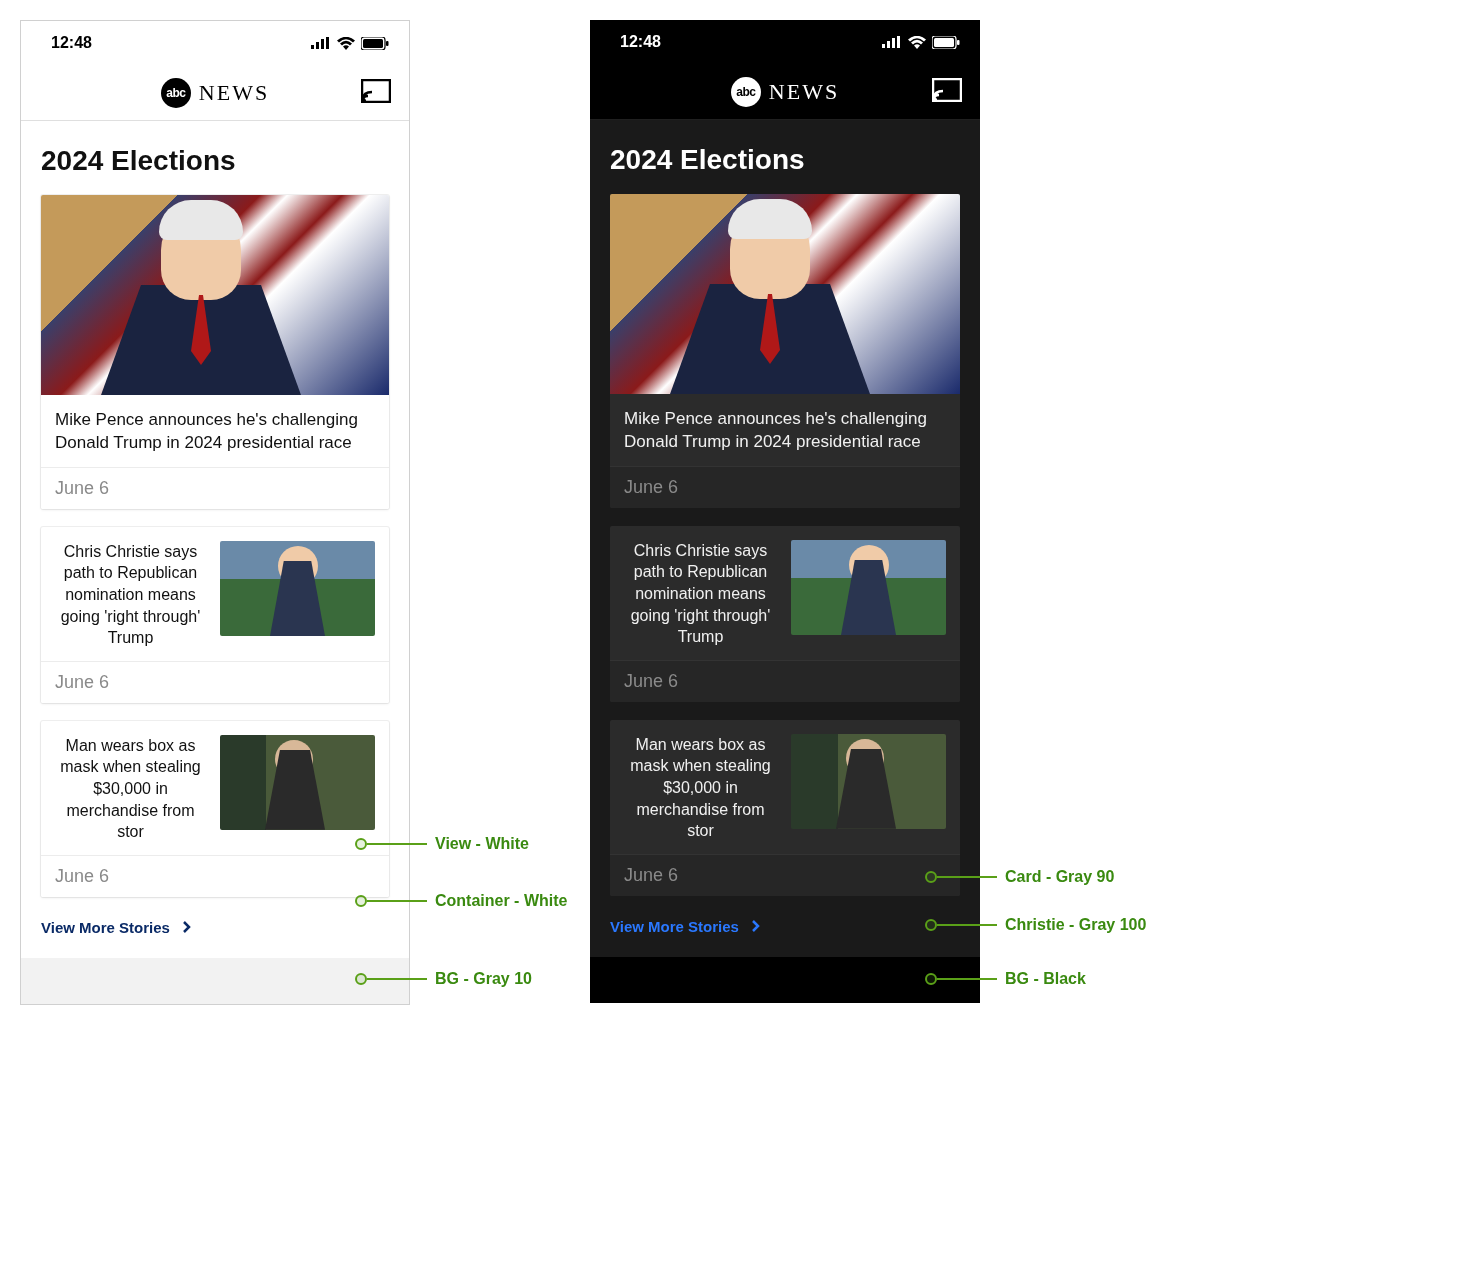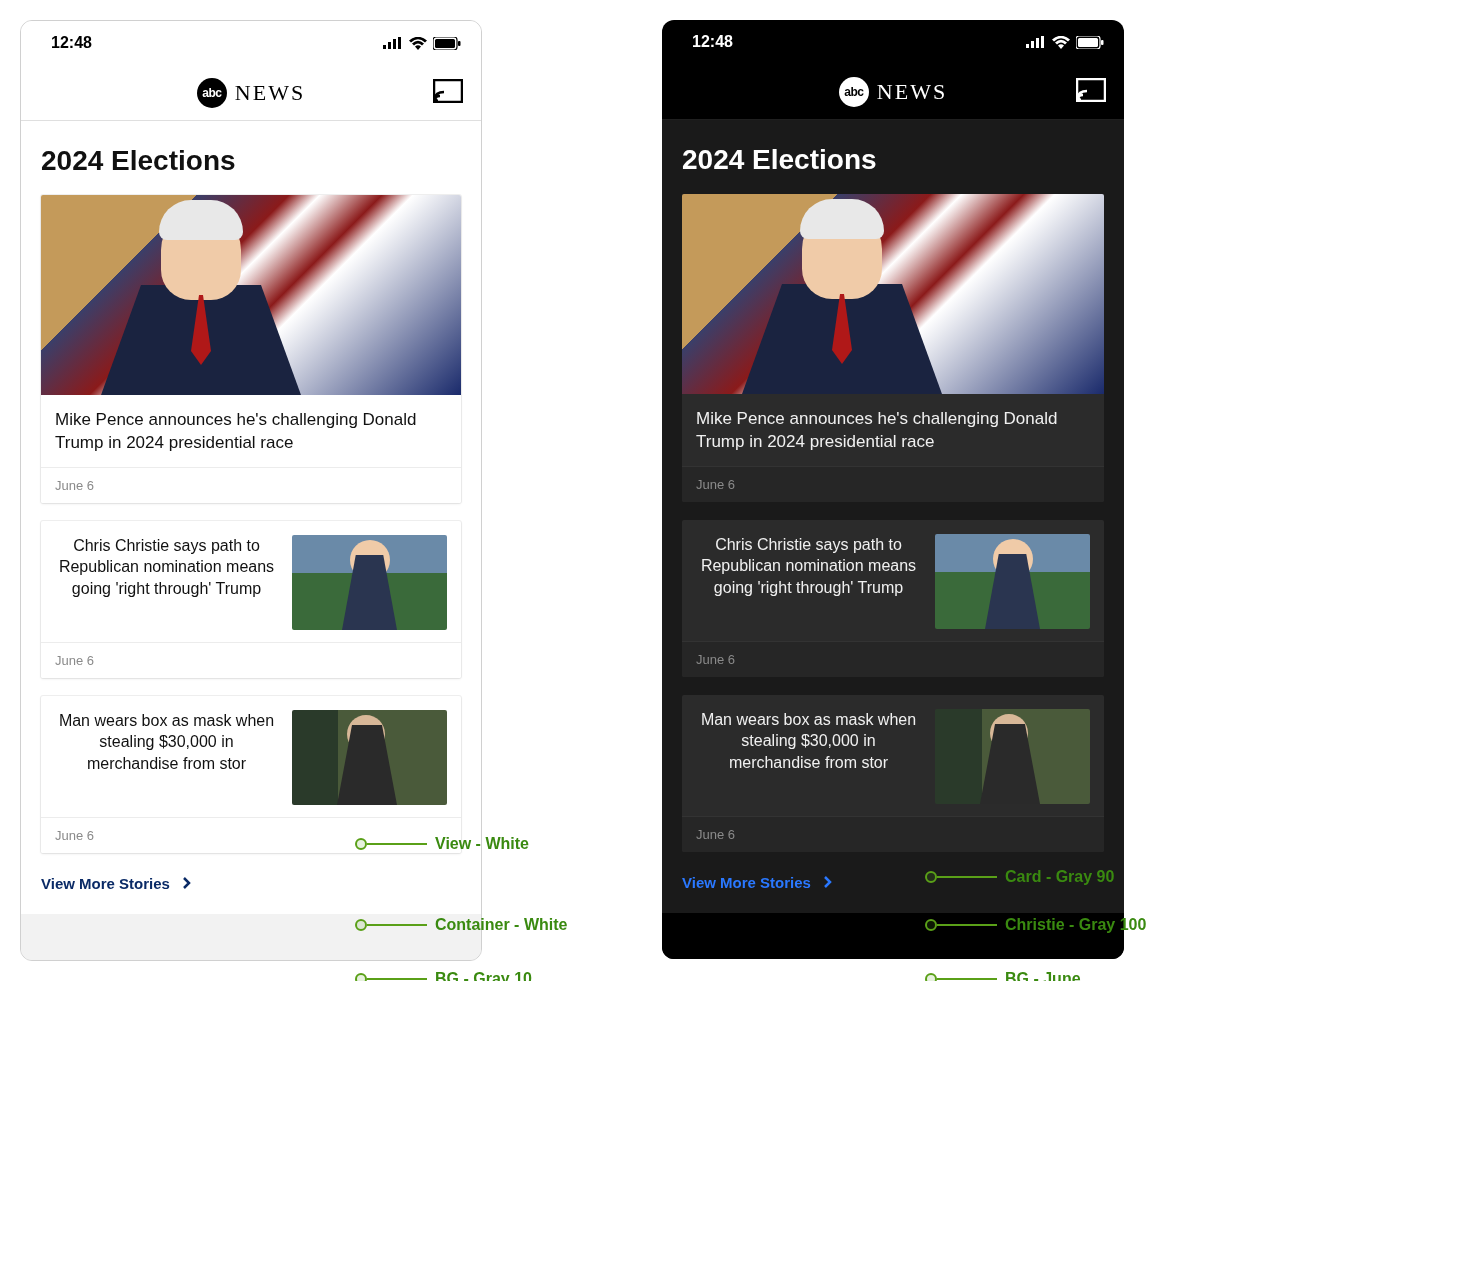--- a/index.html
+++ b/index.html
@@ -6,22 +6,22 @@
   body {
     font-family: -apple-system, BlinkMacSystemFont, "Segoe UI", Helvetica, Arial, sans-serif;
     background: #fff;
     display: flex;
     gap: 180px;
     padding: 20px;
     align-items: flex-start;
     position: relative;
   }
   .phone {
-    width: 462px;
-    border-radius: 12px;
+    width: 390px;
+    border-radius: 0;
     overflow: hidden;
     position: relative;
     display: flex;
     flex-direction: column;
     flex-shrink: 0;
   }
   .phone.light { background: #f2f2f2; border: 1px solid #d0d0d0; }
   .phone.dark  { background: #000; }
   
   .statusbar {
@@ -81,21 +81,21 @@
     position:relative;
   }
   .hero-img .suit { position:absolute; left:60px; bottom:0; width:200px; height:110px; background:#1a2340; clip-path:polygon(20% 0,80% 0,100% 100%,0 100%); }
   .hero-img .head { position:absolute; left:120px; bottom:95px; width:80px; height:90px; background:#f0cba8; border-radius:40px 40px 30px 30px; }
   .hero-img .hair { position:absolute; left:118px; bottom:155px; width:84px; height:40px; background:#e8e8e8; border-radius:40px 40px 10px 10px; }
   .hero-img .tie { position:absolute; left:150px; bottom:30px; width:20px; height:70px; background:#b01818; clip-path:polygon(40% 0,60% 0,100% 80%,50% 100%,0 80%); }
   .card-body { padding:14px 14px 12px; }
   .headline { font-size:17px; line-height:1.35; }
   .light .headline { color:#111; }
   .dark  .headline { color:#f0f0f0; }
-  .card-footer { padding:10px 14px; font-size:13px; border-top:1px solid rgba(128,128,128,0.15); }
+  .card-footer { padding:10px 14px; font-size:18px; border-top:1px solid rgba(128,128,128,0.15); }
   .light .card-footer { color:#8a8a8a; background:#fff; }
   .dark  .card-footer { color:#8a8a8a; background:#262626; }
   
   .card-row .card-body { display:flex; gap:14px; align-items:flex-start; }
   .card-row .headline { flex:1; font-size:16px;text-align:center; }
   .thumb { width:155px; height:95px; flex-shrink:0; background:#555; border-radius:2px; }
   .thumb.stadium { background:linear-gradient(#6a8aa8 0 40%, #3a6a3a 40% 100%); position:relative; }
   .thumb.stadium::after{ content:""; position:absolute; left:50px; bottom:0; width:55px; height:75px; background:#2a3550; clip-path:polygon(25% 0,75% 0,100% 100%,0 100%);}
   .thumb.stadium::before{ content:""; position:absolute; left:58px; bottom:50px; width:40px; height:40px; background:#f0cba8; border-radius:50%;}
   .thumb.room { background:linear-gradient(90deg,#2a3a2a 0 30%, #4a5a3a 30% 100%); position:relative;}
@@ -268,21 +268,21 @@
   </div>
   <div class="bg-strip"></div>
 </div>
 
 <div class="annots" style="left:20px; top:20px;">
   <div class="annot" style="left:335px; top:815px;">
       <span class="dot"></span>
       <span class="line" style="width:60px;"></span>
       <span class="text">View - White</span>
     </div>
-  <div class="annot" style="left:335px; top:896px;">
+  <div class="annot" style="left:335px; top:872px;">
       <span class="dot"></span>
       <span class="line" style="width:60px;"></span>
       <span class="text">Container - White</span>
     </div>
   <div class="annot" style="left:335px; top:950px;">
       <span class="dot"></span>
       <span class="line" style="width:60px;"></span>
       <span class="text">BG - Gray 10</span>
     </div>
 </div>
@@ -294,15 +294,15 @@
       <span class="text">Card - Gray 90</span>
     </div>
   <div class="annot" style="left:335px; top:896px;">
       <span class="dot"></span>
       <span class="line" style="width:60px;"></span>
       <span class="text">Christie - Gray 100</span>
     </div>
   <div class="annot" style="left:335px; top:950px;">
       <span class="dot"></span>
       <span class="line" style="width:60px;"></span>
-      <span class="text">BG - June</span>
+      <span class="text">BG - Black</span>
     </div>
 </div>
 
 </body></html>

